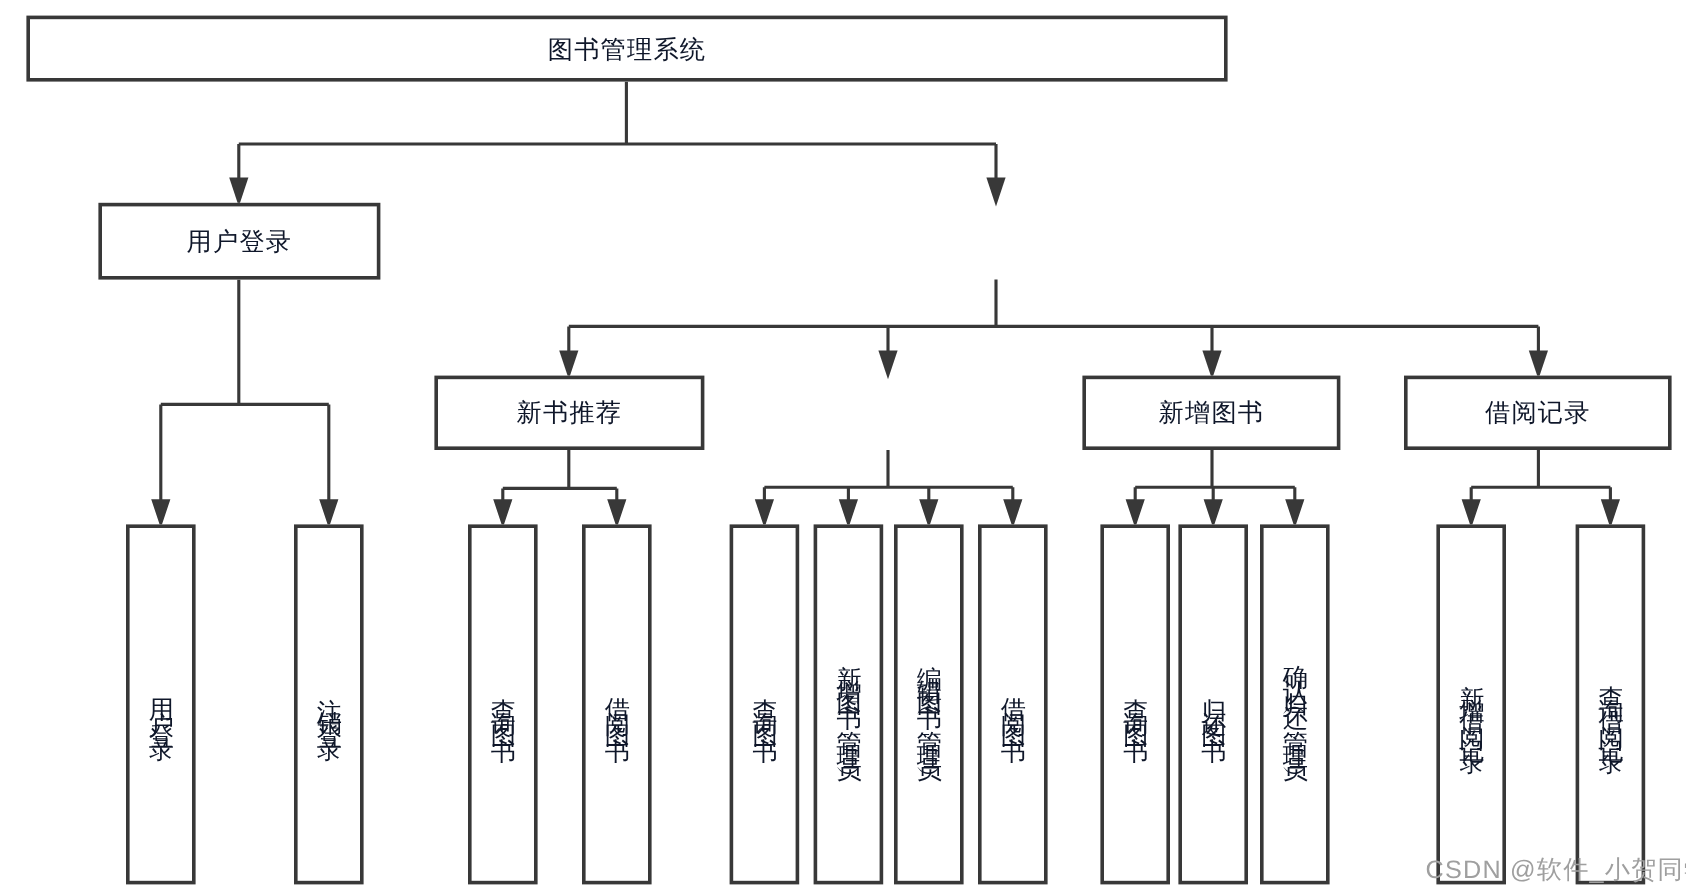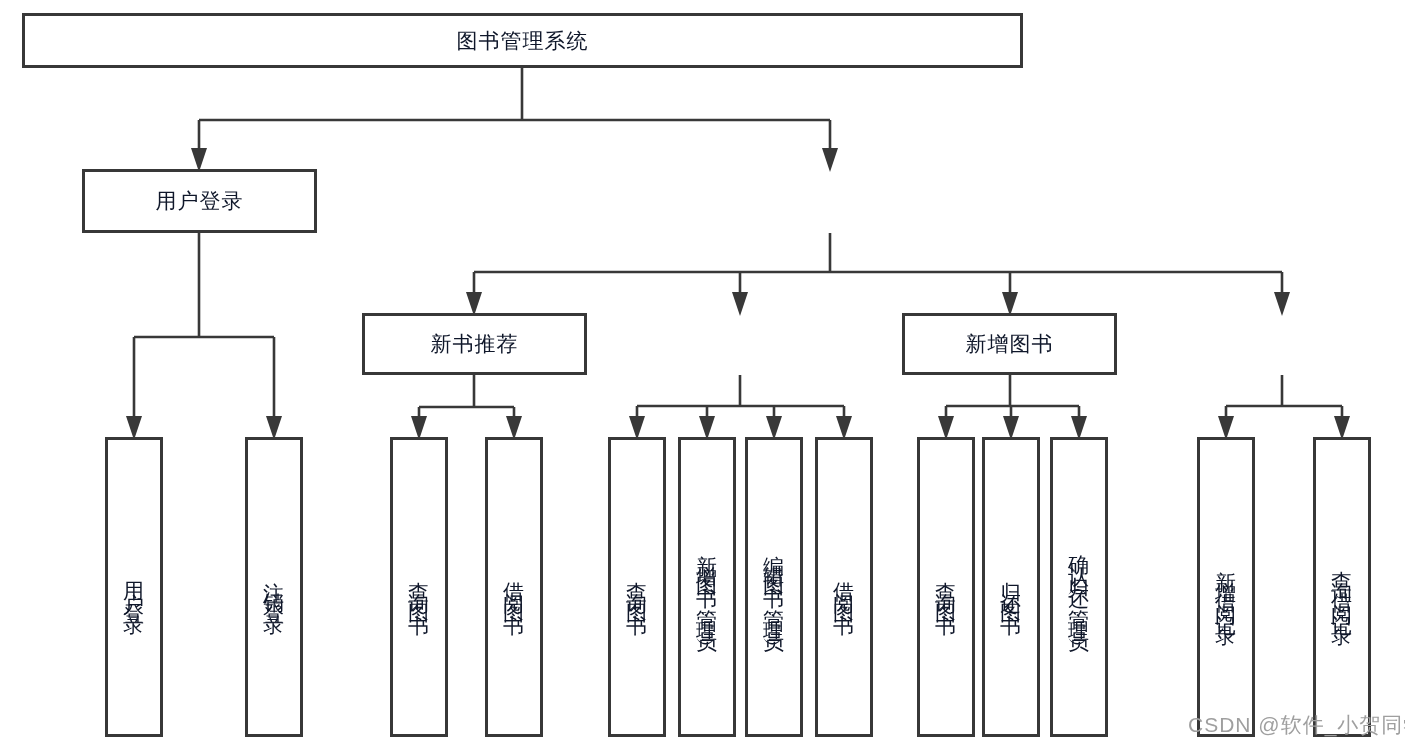--- a/index.html
+++ b/index.html
@@ -109,20 +109,23 @@
   <div class="box hbox" style="left:82px; top:169px; width:235px; height:64px;">
     <span>用户登录</span>
   </div>
 
   <div class="box hbox" style="left:362px; top:313px; width:225px; height:62px;">
     <span>新书推荐</span>
   </div>
   <div class="box hbox" style="left:902px; top:313px; width:215px; height:62px;">
     <span>新增图书</span>
   </div>
+  <div class="box hbox" style="left:1170px; top:313px; width:223px; height:62px;">
+    <span>借阅记录</span>
+  </div>
 
   <div class="box vbox" style="left:105px;">
     <span class="vtext">用户登录</span>
   </div>
   <div class="box vbox" style="left:245px;">
     <span class="vtext">注销登录</span>
   </div>
   <div class="box vbox" style="left:390px;">
     <span class="vtext">查询图书</span>
   </div>

